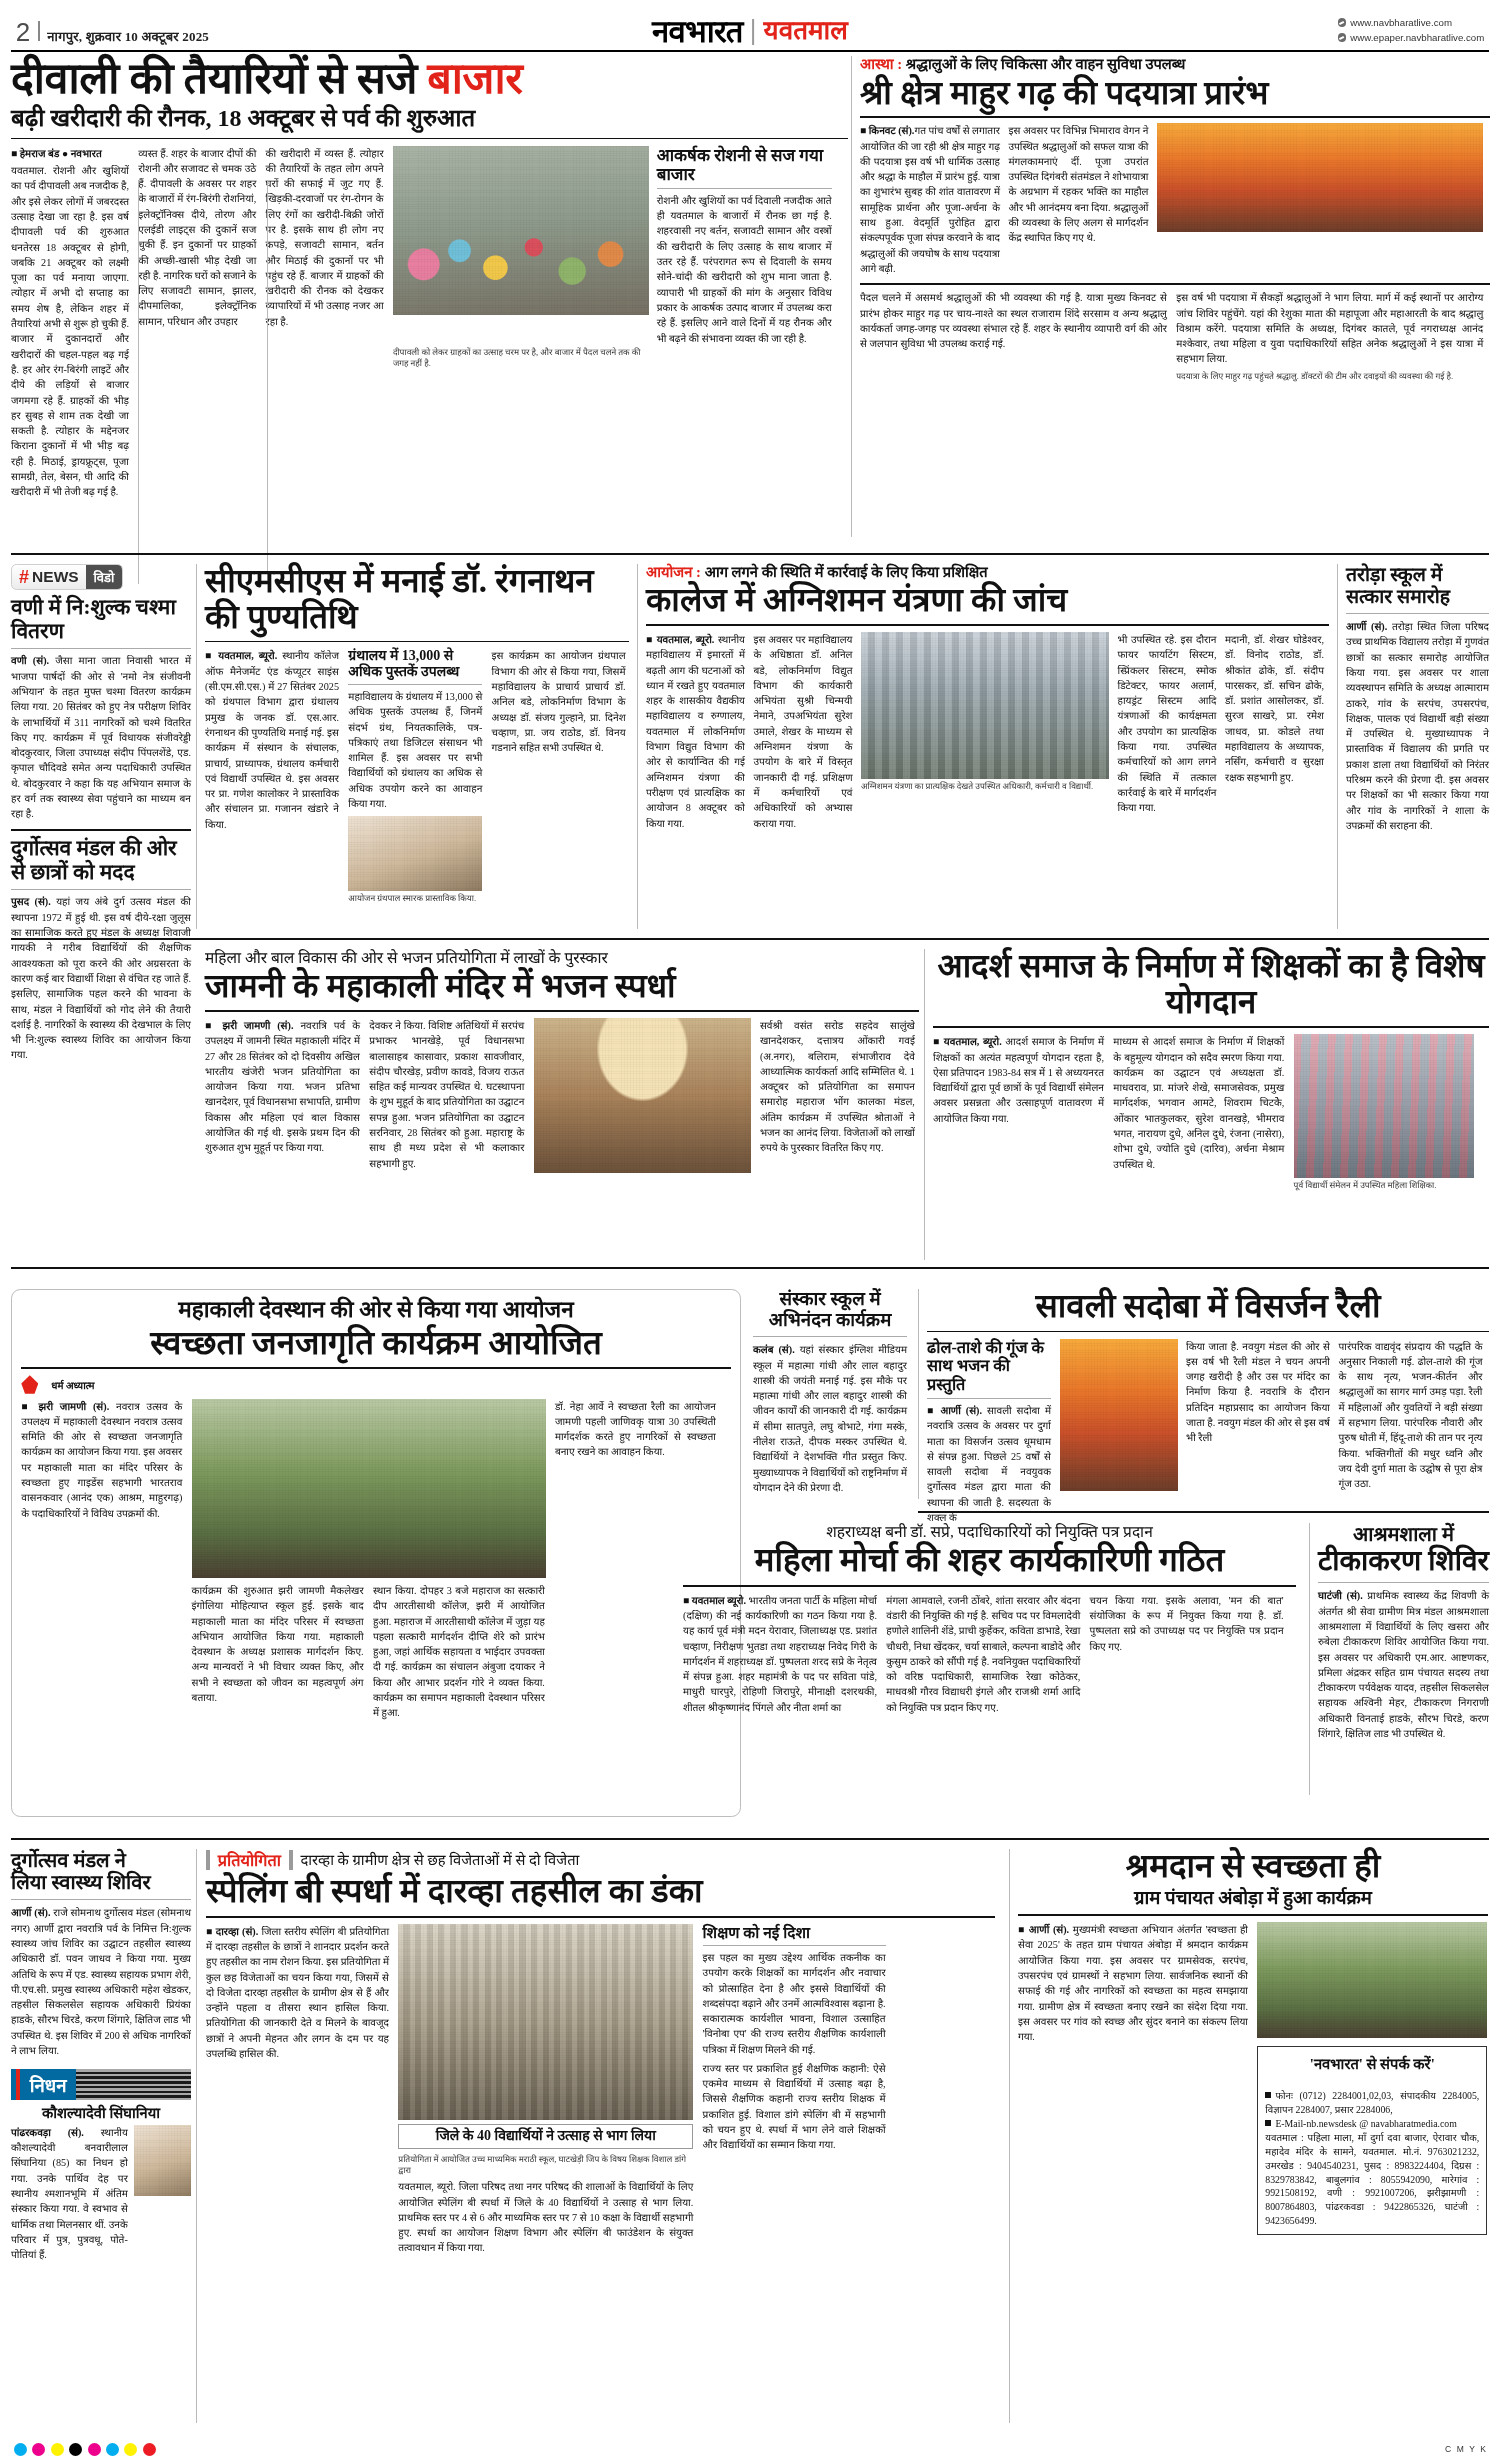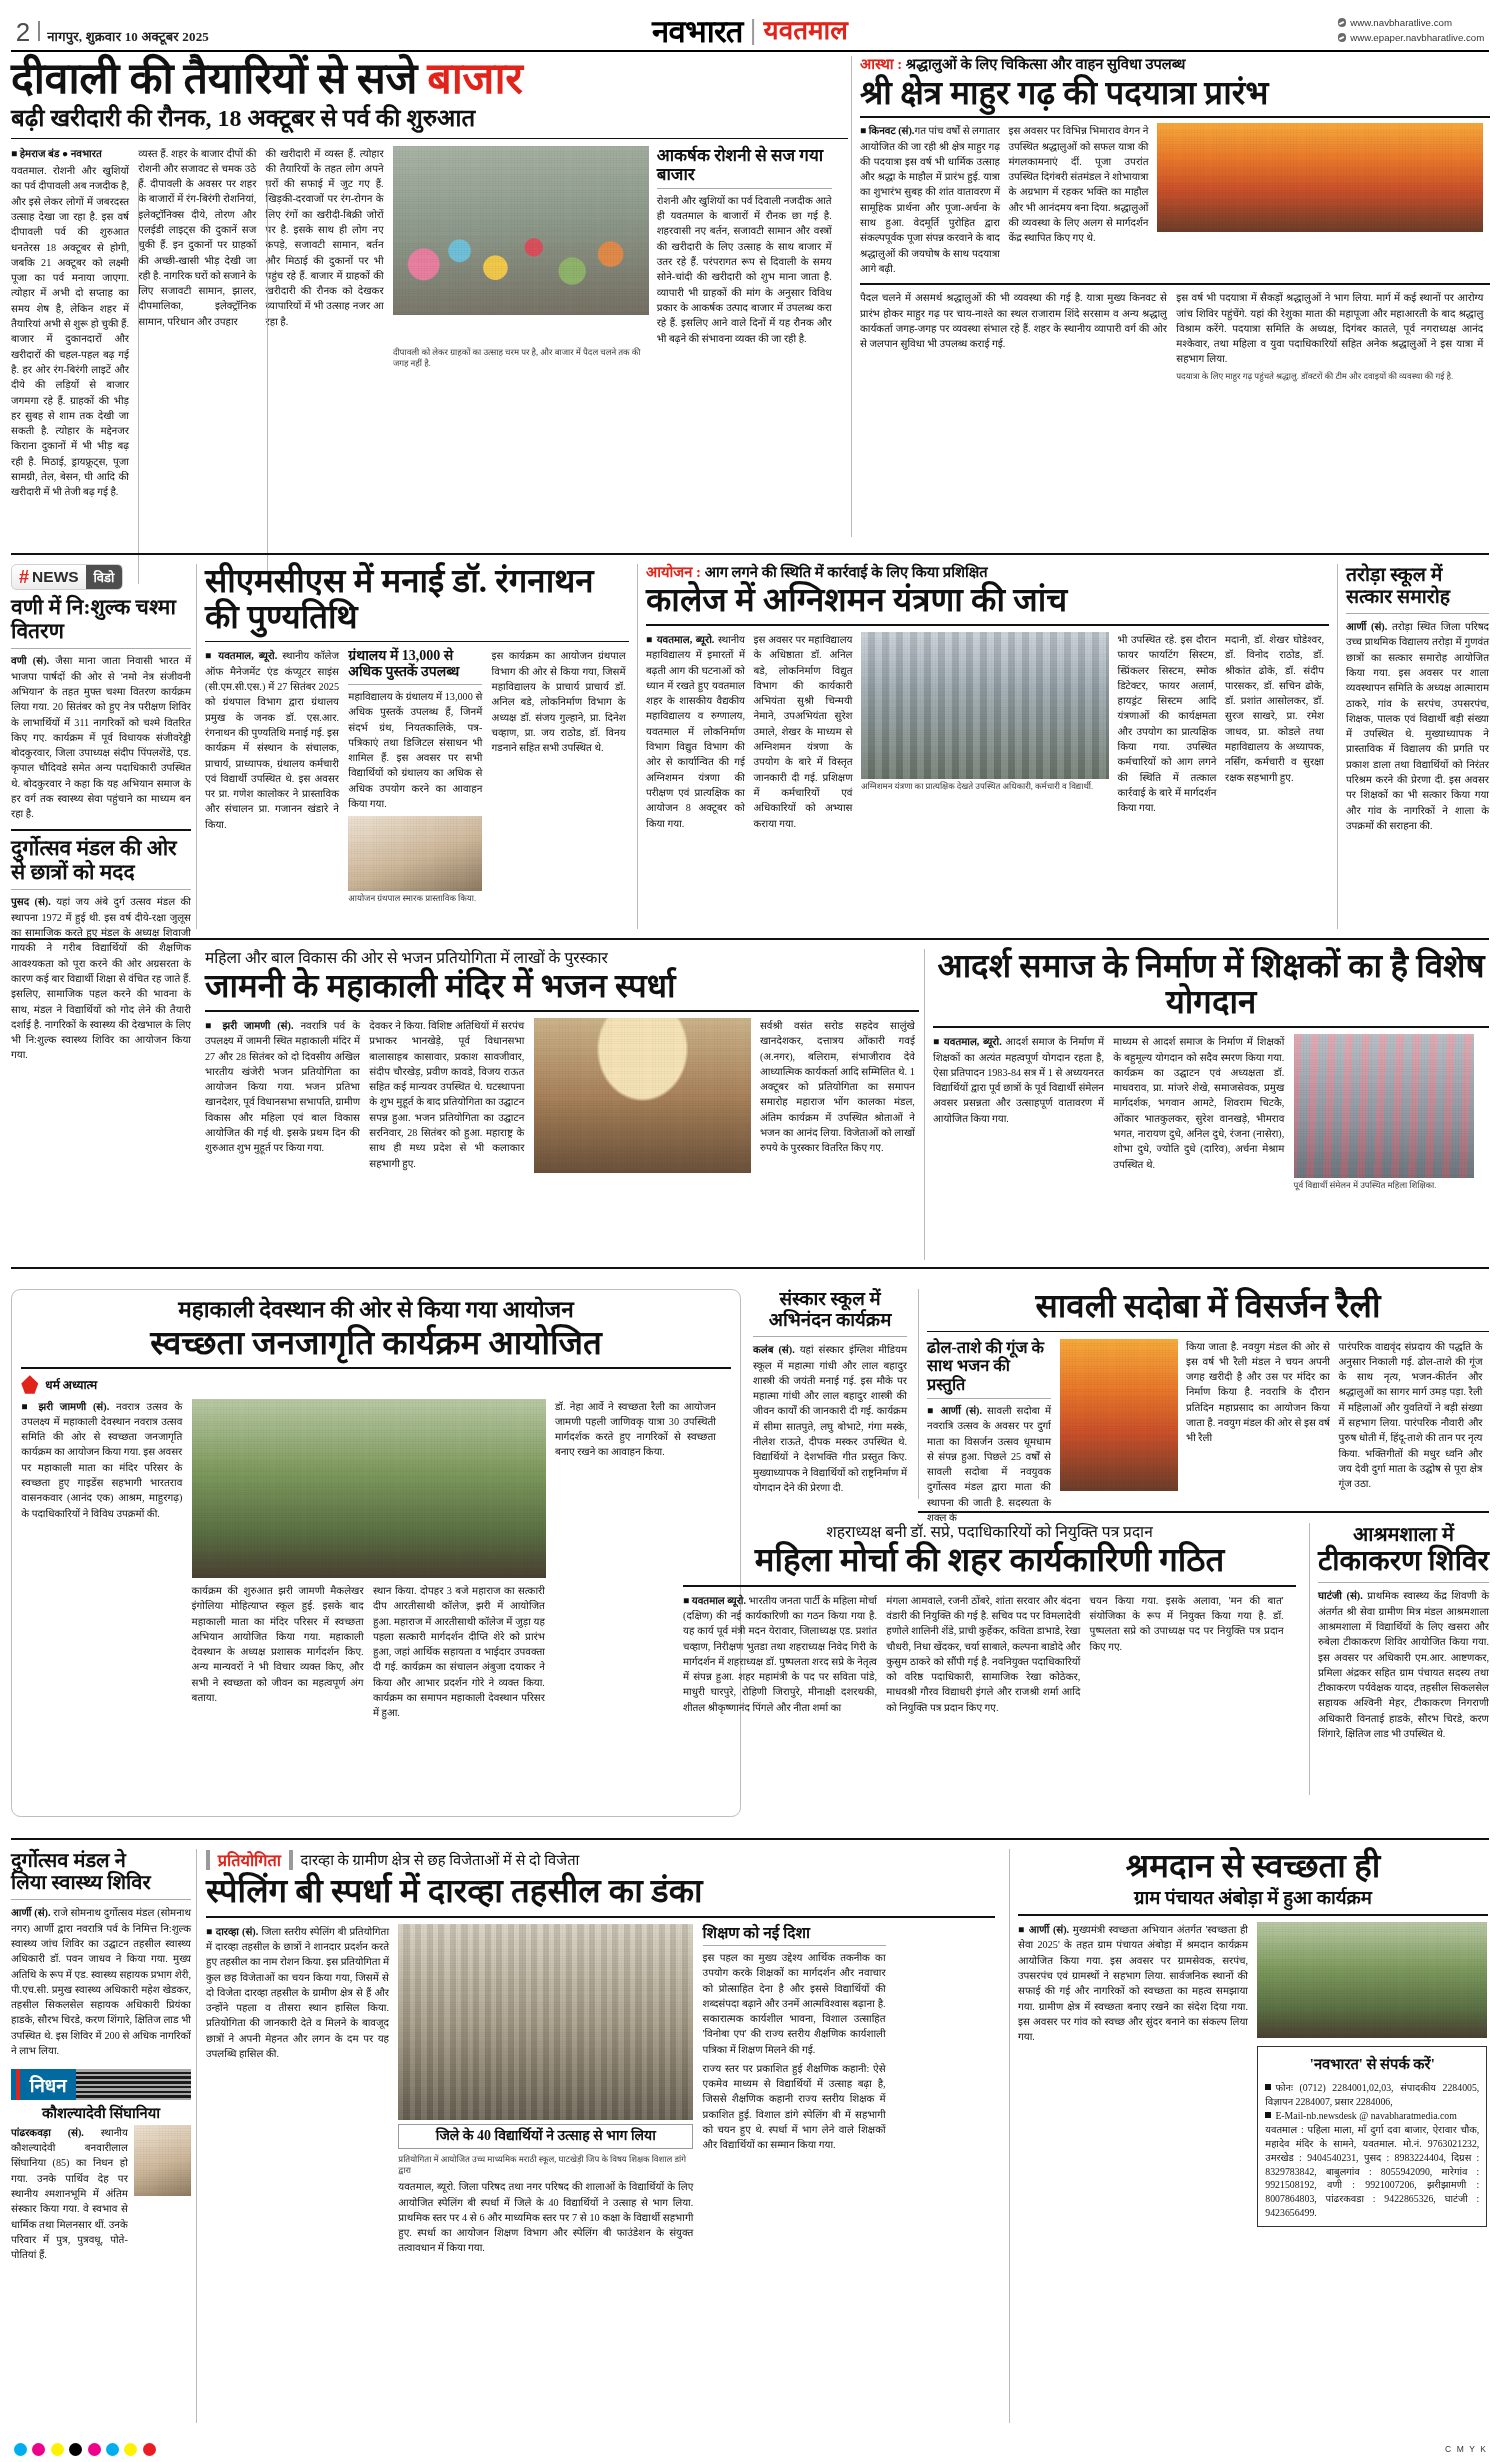--- a/index.html
+++ b/index.html
@@ -94,39 +94,39 @@
   
   .news-badge {
     display: inline-flex; align-items: stretch; border-radius: 5.4px; overflow: hidden;
     border: 0.8px solid #cfcfcf; height: 26px; background: linear-gradient(180deg,#fff,#ececec);
   }
   .news-badge .nb-a { display: flex; align-items: center; gap: 3.1px; padding: 0 7px; font-family:"Liberation Sans",sans-serif; font-weight: 800; font-size: 15.5px; color: #2b2b2b; }
   .news-badge .hash { color: #e2231a; font-size: 18px; font-weight: 900; }
   .news-badge .nb-b { background: #4e4e4e; color: #fff; display: flex; align-items: center; padding: 0 7.8px; font-size: 13px; font-weight: 700; }
 
   .sect-tag {
-    display: inline-flex; align-items: center; gap: 7px; font-size: 12px; font-weight: 800;
+    display: inline-flex; align-items: center; gap: 13px; font-size: 10px; font-weight: 800;
   }
   .sect-tag .lamp { width: 17px; height: 18.6px; background: #e2231a; clip-path: polygon(50% 0,100% 45%,78% 100%,22% 100%,0 45%); }
 
   .pratiyogita {
     display: inline-flex; align-items: center; gap: 6.2px; font-size: 16.3px; font-weight: 800; color: #e2231a;
   }
   .pbar { width: 3.9px; height: 20px; background: #9a9a9a; display: inline-block; }
 
   .nidhan-bar {
     display: flex; align-items: center; background: #0369a1; height: 31px; position: relative; overflow: hidden;
   }
   .nidhan-bar .redtick { width: 4.7px; height: 100%; background: #e2231a; margin-left: 4.7px; }
   .nidhan-bar .ntext { color: #fff; font-size: 18.6px; font-weight: 800; padding: 0 9.3px; }
   .nidhan-bar .stripes { flex: 1; height: 100%;
       background: repeating-linear-gradient(0deg, #a8a8a8 0 2.3px, #1a1a1a 2.3px 4.7px); }
 
   .contact-box { border: 0.8px solid #333; padding: 6.2px 7px; }
-  .contact-box h4 { text-align: center; font-size: 14.7px; font-weight: 800; margin-bottom: 8px; }
+  .contact-box h4 { text-align: center; font-size: 14.7px; font-weight: 800; margin-bottom: 16px; }
   .contact-box p { font-size: 9.8px; line-height: 1.42; text-align: justify; }
 
   .rounded-box { border: 0.8px solid #bdbdbd; border-radius: 9.3px; padding: 7.8px 9.3px; }
   .blackline { height: 1.6px; background: #111; }
   .thinline { height: 0.8px; background: #aaa; }
 
   
   .cmyk-strip { position: absolute; left: 14px; bottom: 6.2px; display: flex; gap: 5.4px; }
   .cmyk-strip span { width: 13px; height: 13px; border-radius: 50%; display: block; }
   .cmyk-right { position: absolute; right: 12.4px; bottom: 7.8px; font-family: "Liberation Sans", sans-serif; font-size: 8.5px; letter-spacing: 1.6px; color: #333; }

